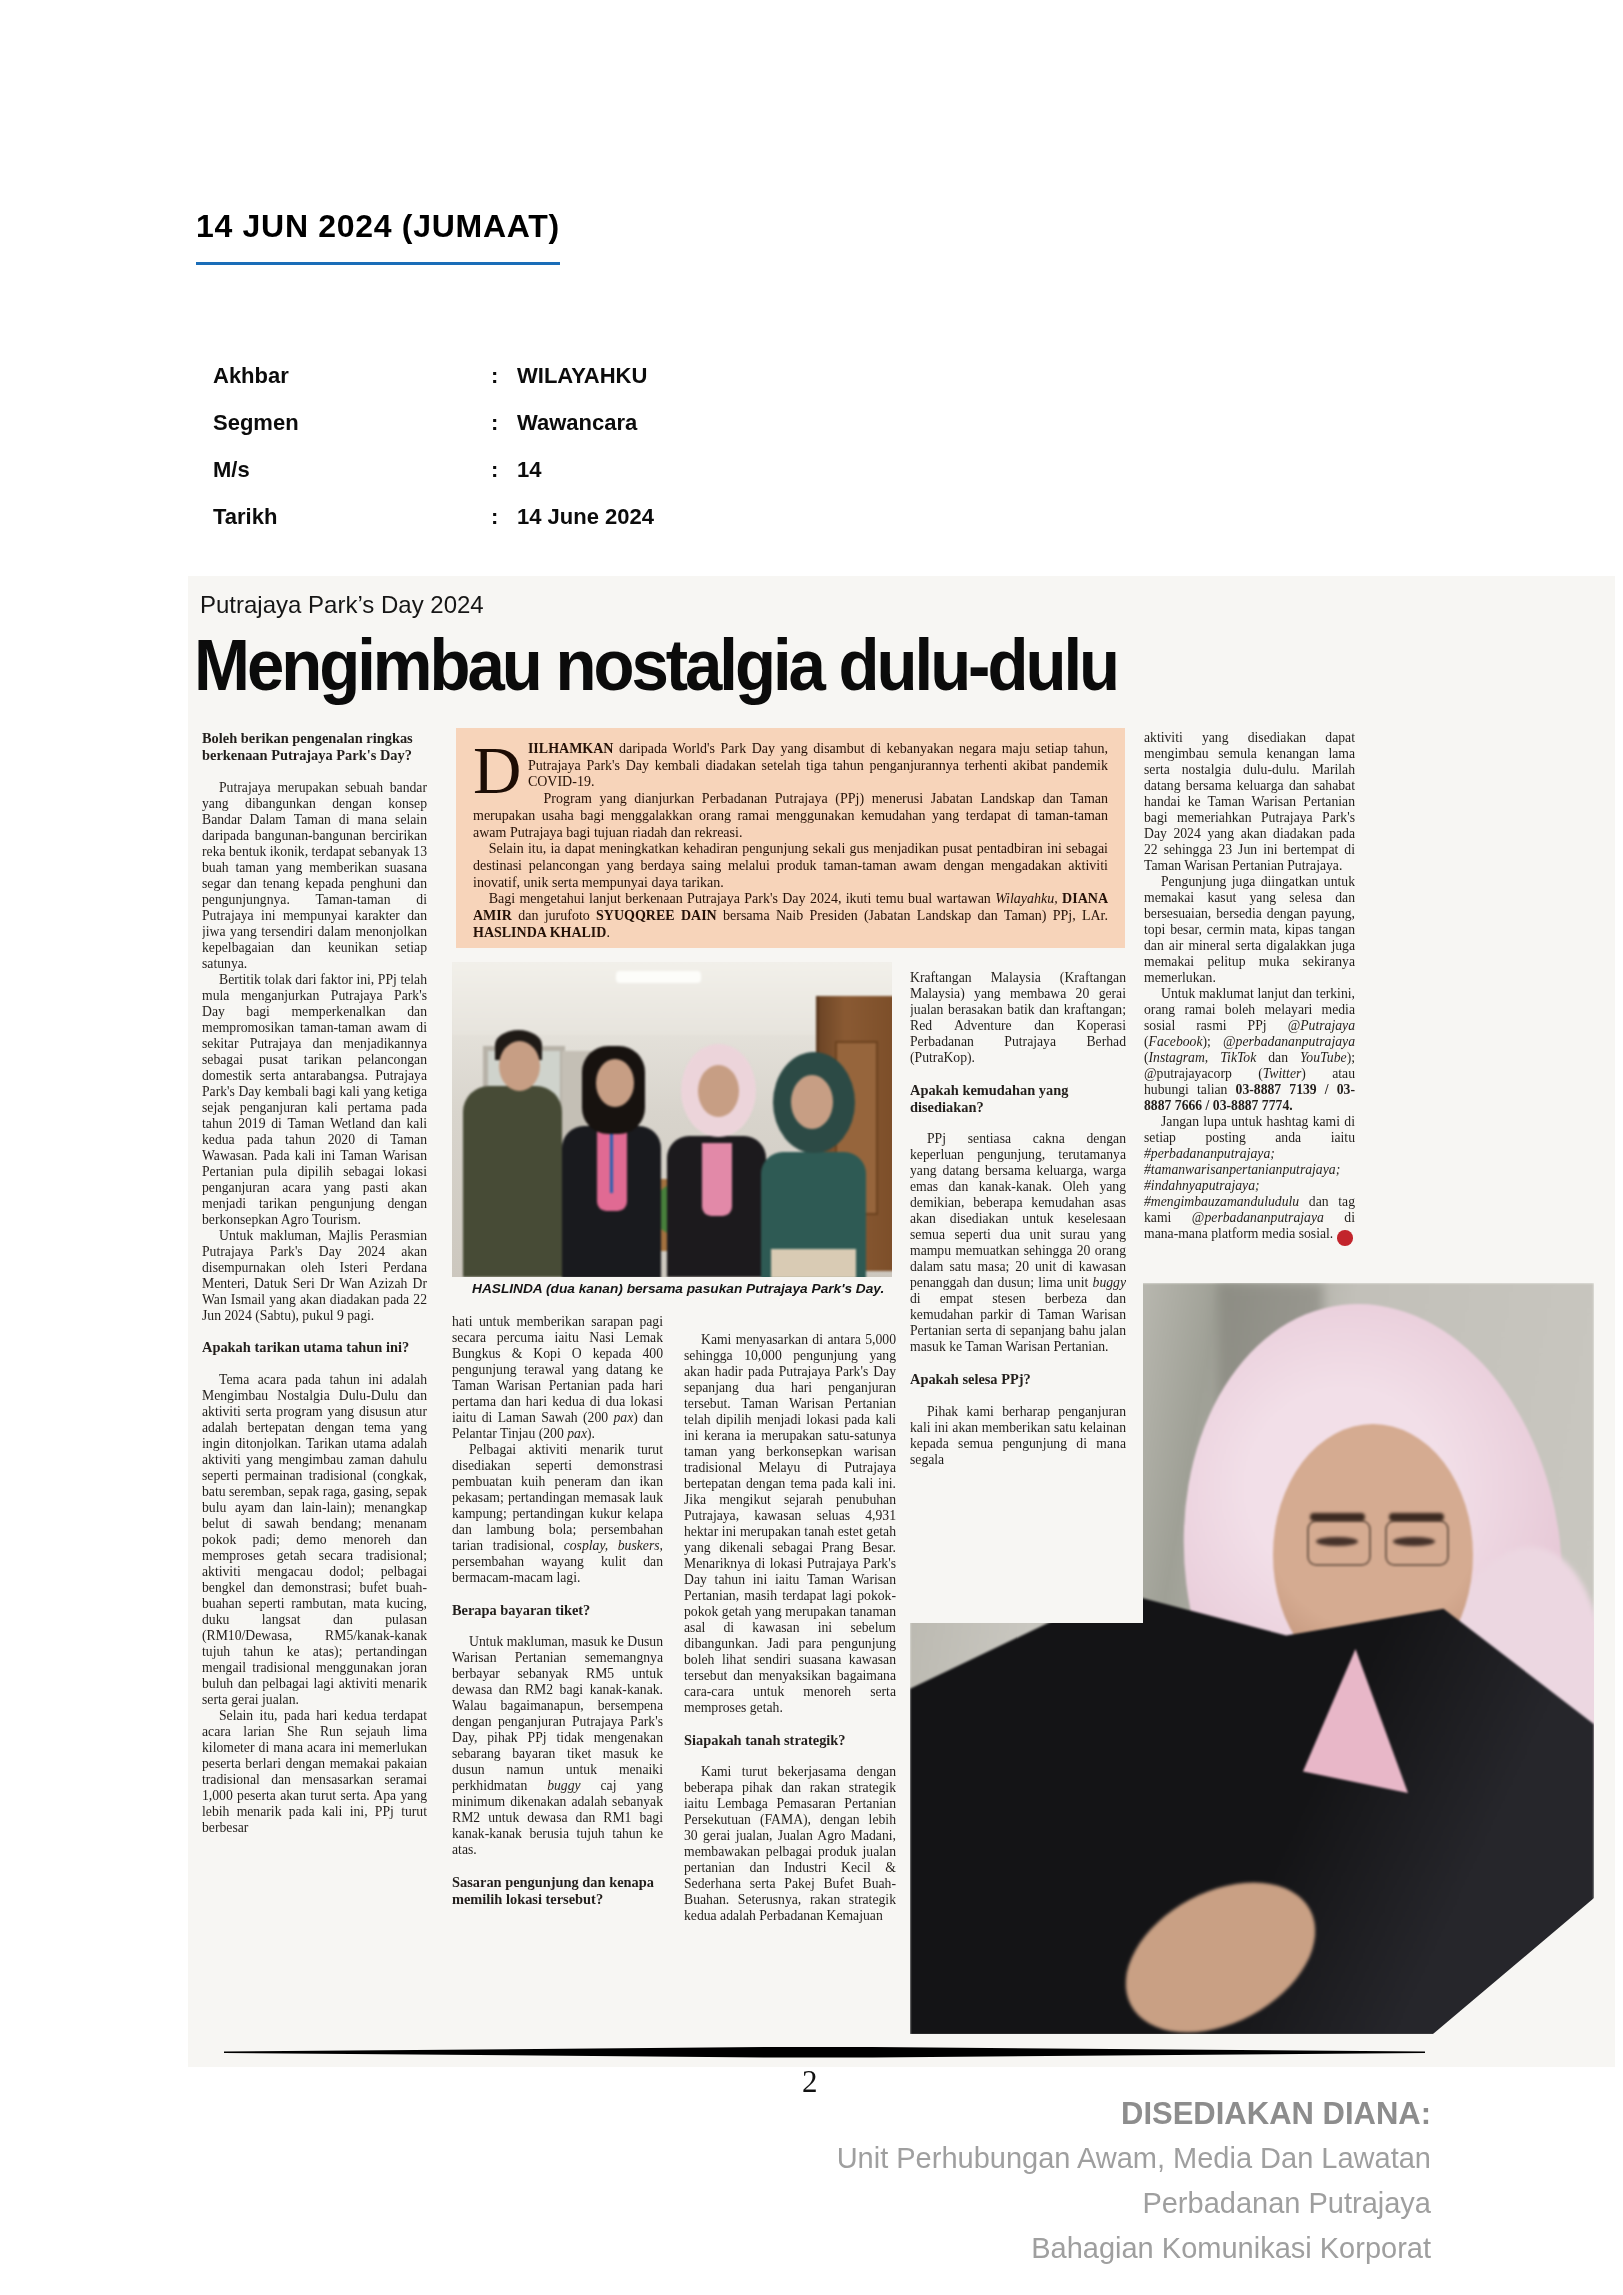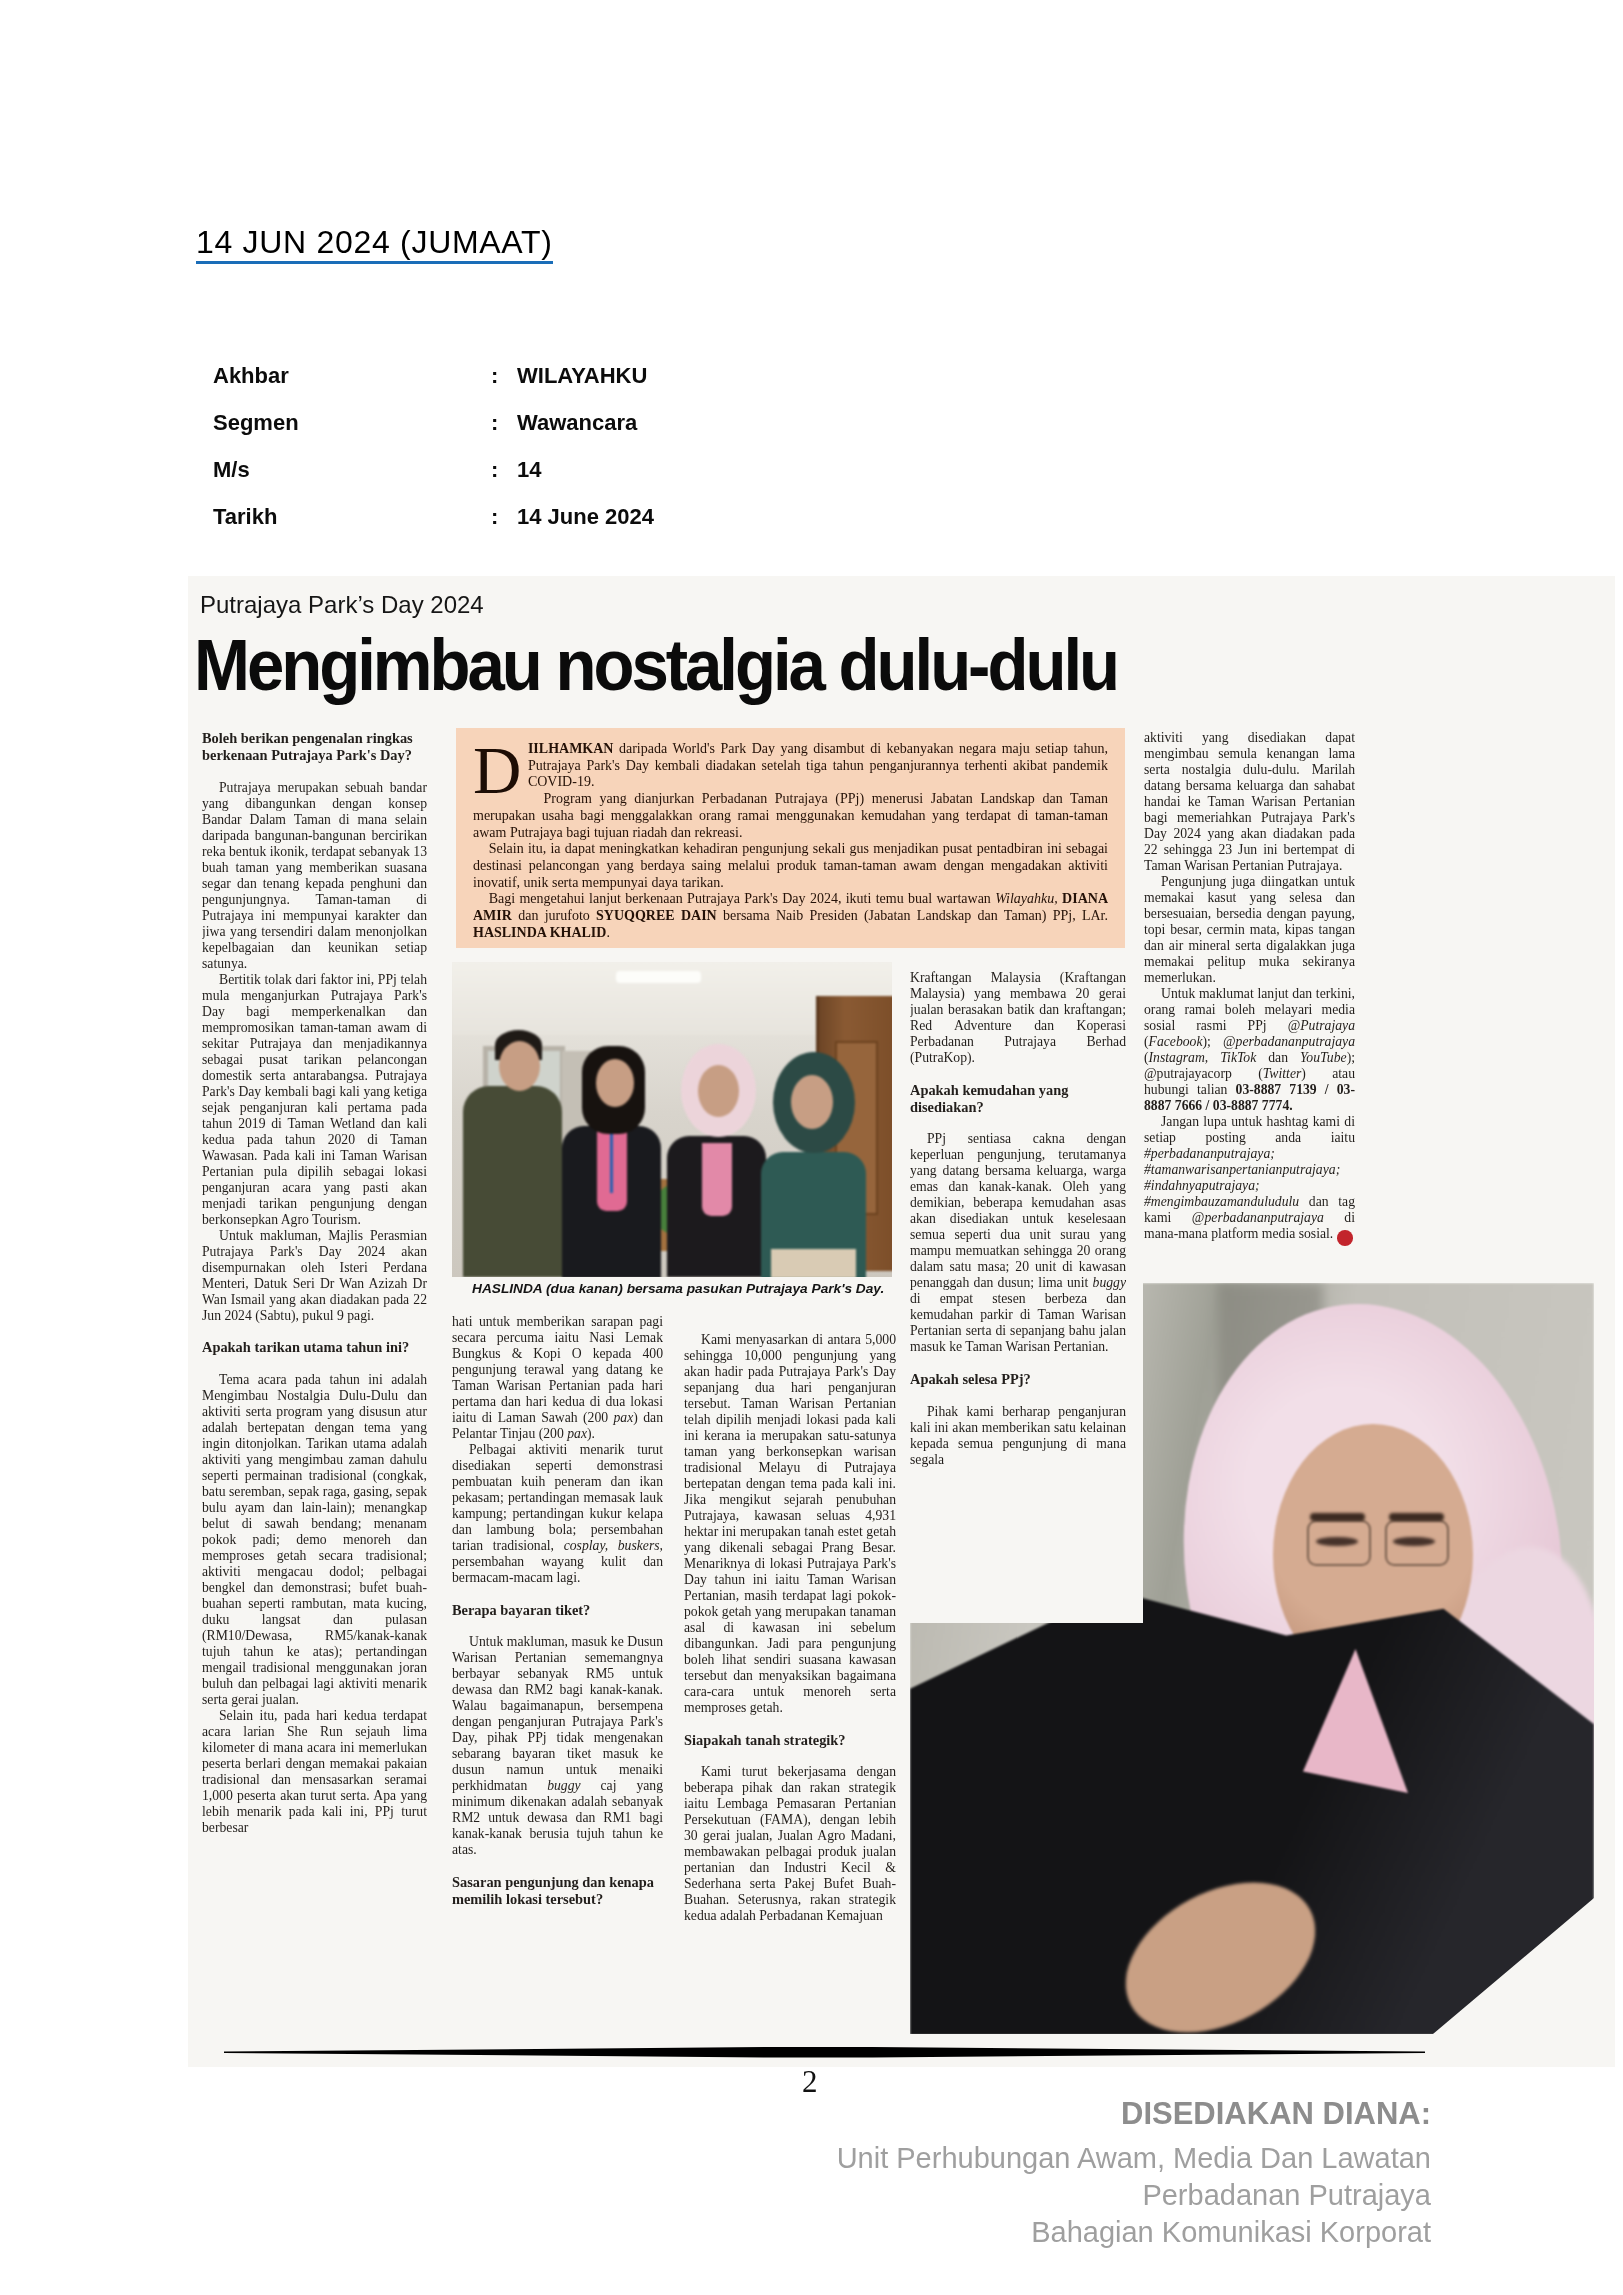--- a/index.html
+++ b/index.html
@@ -1,20 +1,20 @@
 <!DOCTYPE html>
 <html style="font-size:10.5px"><head>
 <meta charset="utf-8">
 <style>
   html,body{margin:0;padding:0;background:#ffffff;}
   .page{position:relative;width:1623px;height:2295px;background:#ffffff;overflow:hidden;
         font-family:"Liberation Sans",sans-serif;}
   
-  .date-header{position:absolute;left:196px;top:224px;font-size:32px;font-weight:normal;
-m        color:#1a6db8;border-bottom:3.9px solid #1a6db8;padding-bottom:0;letter-spacing:0.7px;}
+  .date-header{position:absolute;left:196px;top:208px;font-size:32px;font-weight:bold;
+m        color:#1a6db8;border-bottom:3.9px solid #1a6db8;padding-bottom:17px;letter-spacing:0.7px;}
   .meta{position:absolute;left:213px;top:355px;display:grid;grid-template-columns:278px 26px auto;
         grid-auto-rows:47px;font-size:22px;font-weight:bold;color:#0c0c0c;align-items:start;margin-top:8px;}
   .meta span{display:block;}
   
   .scan{position:absolute;left:188px;top:576px;width:1427px;height:1491px;background:#f7f6f3;}
   .kicker{position:absolute;left:200px;top:591px;font-size:24px;color:#161616;letter-spacing:0px;}
   .headline{position:absolute;left:194px;top:623px;font-size:73px;font-weight:bold;color:#0b0b0b;
         letter-spacing:-3.3px;white-space:nowrap;transform:scaleX(0.92);transform-origin:0 0;}
   
   .leadbox{position:absolute;left:456px;top:728px;width:669px;height:220px;background:#f7d4ba;
@@ -104,21 +104,21 @@
         clip-path:polygon(50% 0,100% 100%,0 85%);}
   .ph2 .hand{position:absolute;left:209px;top:609px;width:203px;height:131px;background:#c9a084;
         border-radius:50%;transform:rotate(-28deg);filter:blur(1.3px);}
   
   .divider{position:absolute;left:224px;top:2047px;width:1201px;height:10.5px;background:#000;
         clip-path:polygon(0 42%,46% 0,54% 0,100% 42%,100% 58%,54% 100%,46% 100%,0 58%);}
   .pagenum{position:absolute;left:802px;top:2064px;font-family:"Liberation Serif",serif;
         font-size:31px;color:#111;}
   .footer{position:absolute;right:192px;top:2096px;text-align:right;}
   .footer .f-label{font-size:31px;font-weight:bold;color:#8d8d8d;margin-bottom:7.9px;}
-  .footer .f-line{font-size:29px;color:#9f9f9f;line-height:37px;}
+  .footer .f-line{font-size:29px;color:#9f9f9f;line-height:37px;margin-top:8px;}
 </style>
 </head>
 <body>
 
 <div class="page">
 
   <div class="date-header">14 JUN 2024 (JUMAAT)</div>
 
   <div class="meta" id="meta">
       <span>Akhbar</span>

